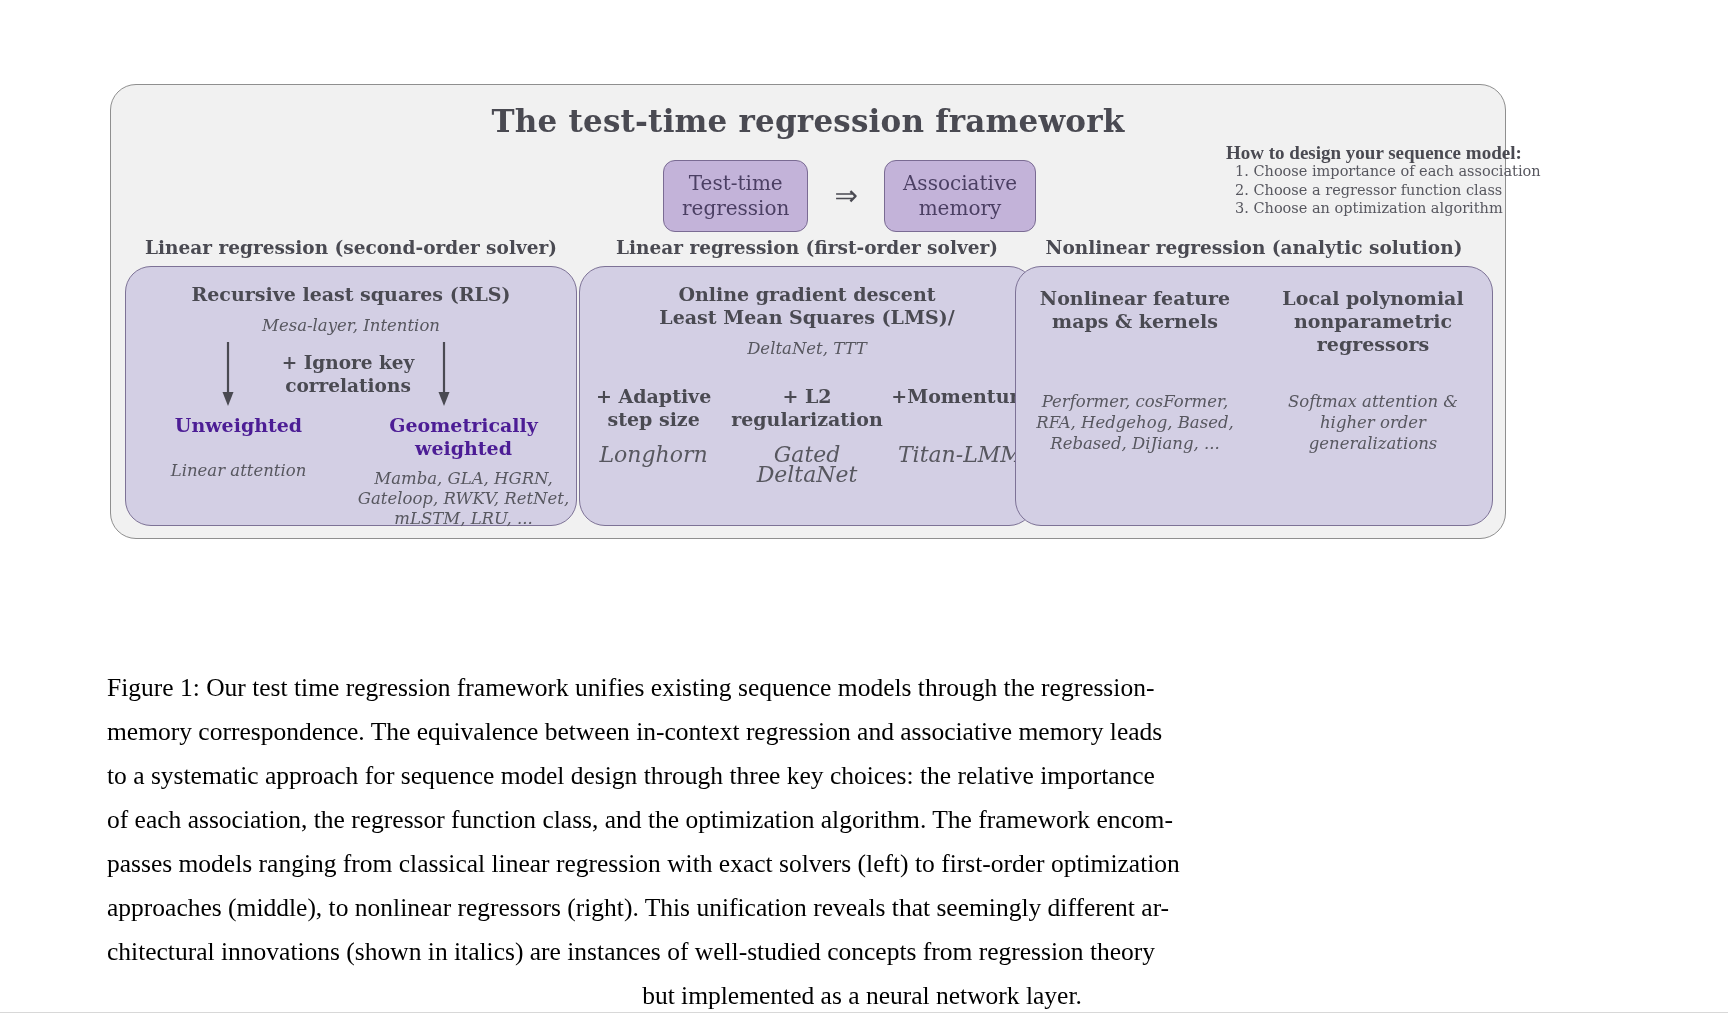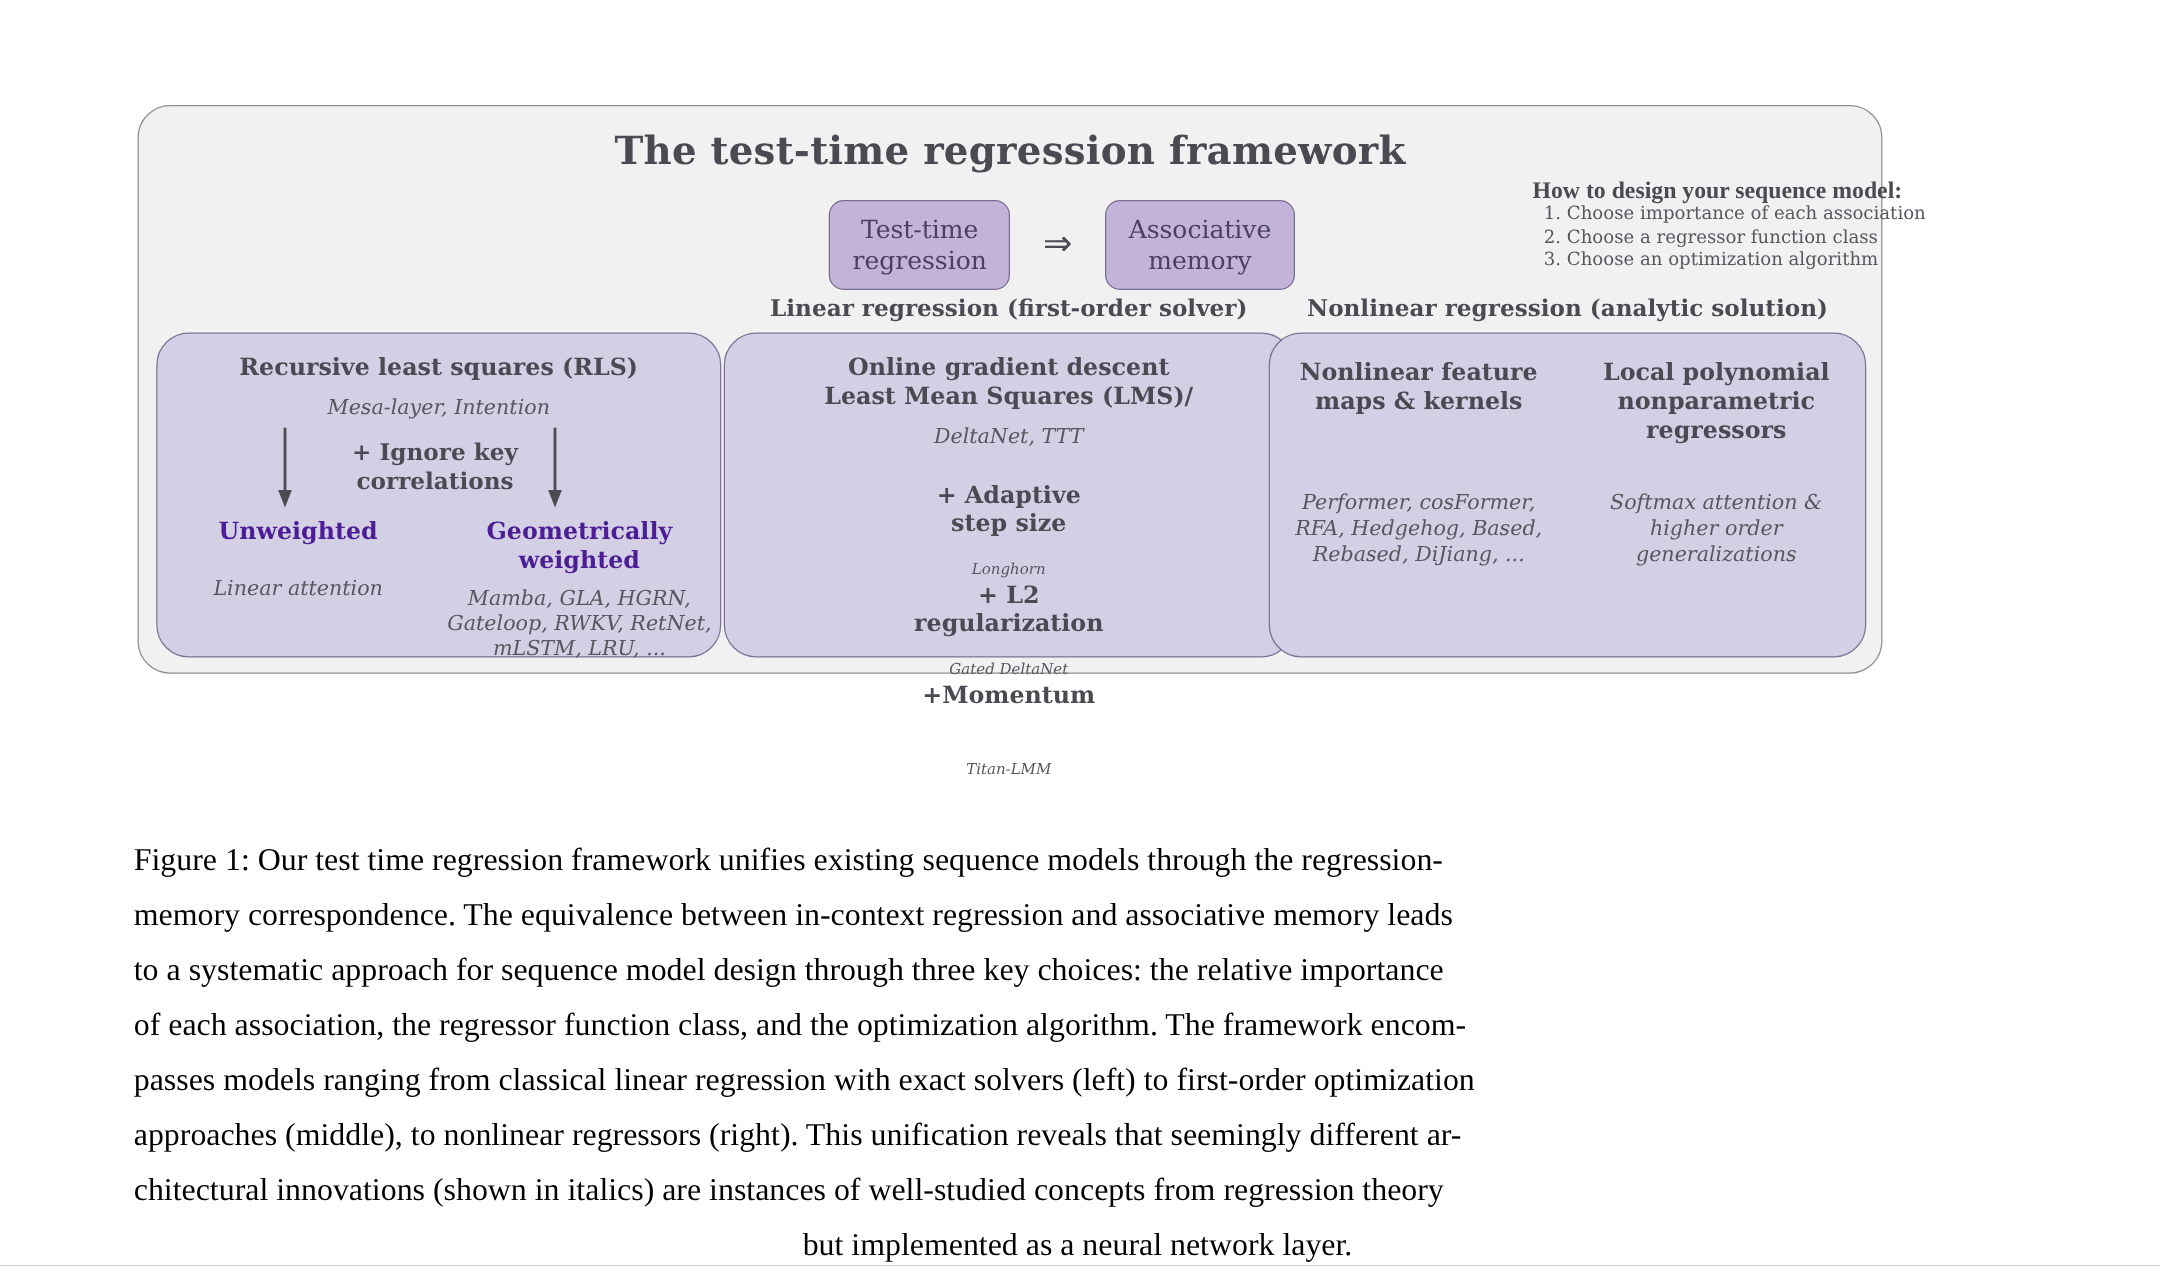--- a/index.html
+++ b/index.html
@@ -179,39 +179,38 @@
     font-size:16.5px;
     line-height:20px;
     color:#57575f;
     margin-top:24px;
   }
 
   
   .mid-cols{
     display:flex;
     margin-top:26px;
-    flex-direction:column;
   }
   .mid-col{
     flex:1;
     text-align:center;
     padding:0 4px;
     box-sizing:border-box;
   }
   .mid-head{
     font-family:"DejaVu Serif", serif;
     font-weight:700;
     font-size:19px;
     line-height:23px;
     color:#4a4a52;
   }
   .mid-models{
     font-family:"DejaVu Serif", serif;
     font-style:italic;
-    font-size:12px;
+    font-size:22px;
     line-height:20px;
     color:#57575f;
     margin-top:14px;
   }
 
   
   .right-cols{
     display:flex;
     margin-top:20px;
   }
@@ -280,20 +279,21 @@
       </div>
     </div>
 
     <div class="howto">
       <div class="howto-title">How to design your sequence model:</div>
       <div class="howto-item">1. Choose importance of each association</div>
       <div class="howto-item">2. Choose a regressor function class</div>
       <div class="howto-item">3. Choose an optimization algorithm</div>
     </div>
 
+    <div class="col-label c1">Linear regression (second-order solver)</div>
     <div class="col-label c2">Linear regression (first-order solver)</div>
     <div class="col-label c3">Nonlinear regression (analytic solution)</div>
 
     <div class="panel p1">
       <div class="panel-title">Recursive least squares (RLS)</div>
       <div class="panel-models">Mesa-layer, Intention</div>
 
       <div class="rls-mid">
         <div class="down-arrow a1">
           <svg width="14" height="66" viewBox="0 0 14 66">

